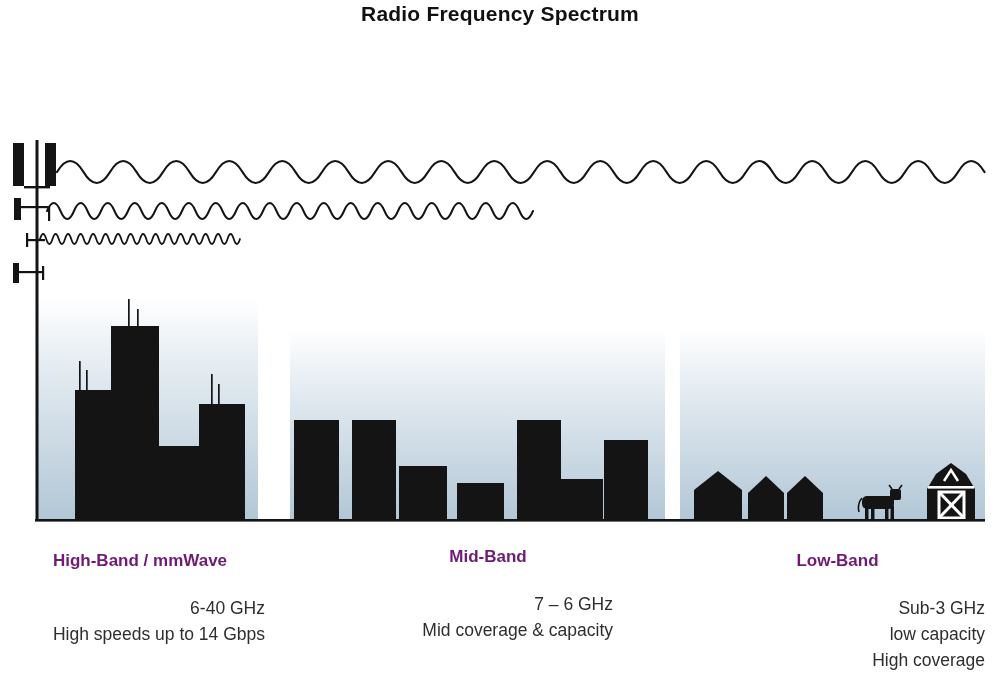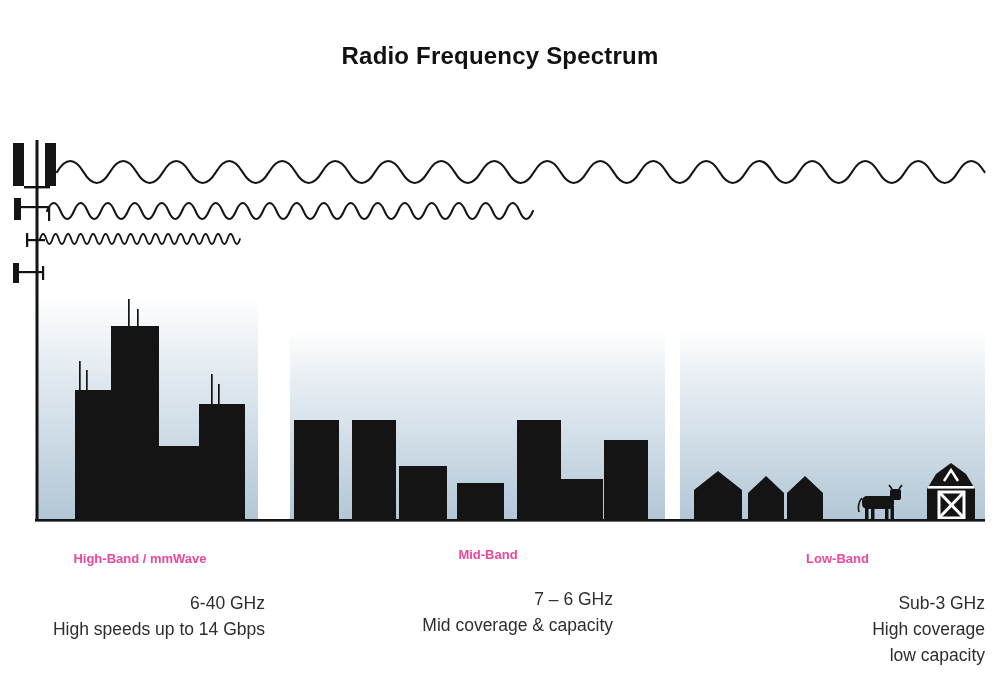--- a/index.html
+++ b/index.html
@@ -2,25 +2,25 @@
 <html><head>
 <meta charset="utf-8">
 <style>
   html,body { margin:0; padding:0; background:#ffffff; }
   .stage {
     position:relative; width:1000px; height:700px; background:#ffffff;
     font-family:"Liberation Sans","DejaVu Sans",sans-serif; overflow:hidden;
   }
   .title {
     position:absolute; top:2px; left:0; width:100%; text-align:center;
-    font-size:24px; font-weight:700; color:#111111; letter-spacing:0.2px;margin-top:40px;
+    font-size:21px; font-weight:700; color:#111111; letter-spacing:0.2px;
   }
   .art { position:absolute; left:0; top:0; }
   .caption { position:absolute; text-align:center; color:#2e2e2e; font-size:17.5px; }
-  .caption .band-label { font-weight:700; color:#ec4899; margin-bottom:24px; font-size:13px; }
+  .caption .band-label { font-weight:700; color:#701a75; margin-bottom:24px; font-size:17px; }
   .caption .line { line-height:26px;text-align:right; }
   .wave { fill:none; stroke-linecap:round; }
 </style>
 </head>
 <body>
 
 <div class="stage">
 
   <div class="title">Radio Frequency Spectrum</div>
 
@@ -116,17 +116,17 @@
 
   <div class="caption" style="left:363px; top:547px; width:250px;">
     <div class="band-label">Mid-Band</div>
     <div class="line">7 – 6 GHz</div>
     <div class="line">Mid coverage &amp; capacity</div>
   </div>
 
   <div class="caption" style="left:690px; top:551px; width:295px;">
     <div class="band-label">Low-Band</div>
     <div class="line">Sub-3 GHz</div>
+    <div class="line">low capacity</div>
     <div class="line">High coverage</div>
-    <div class="line">low capacity</div>
   </div>
 
 </div>
 
 </body></html>

